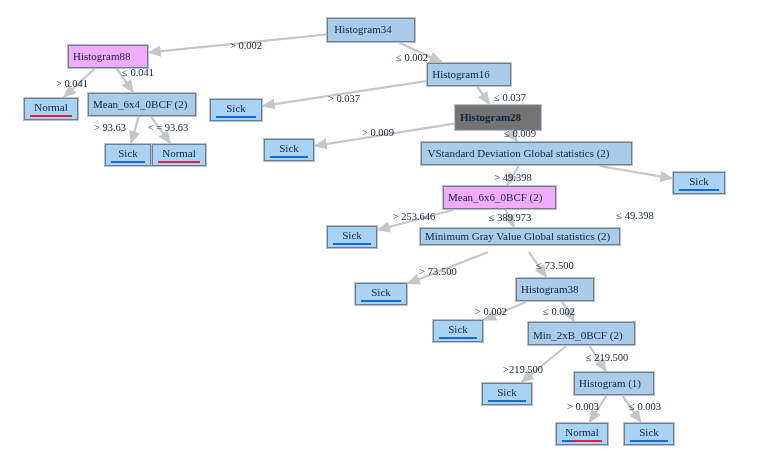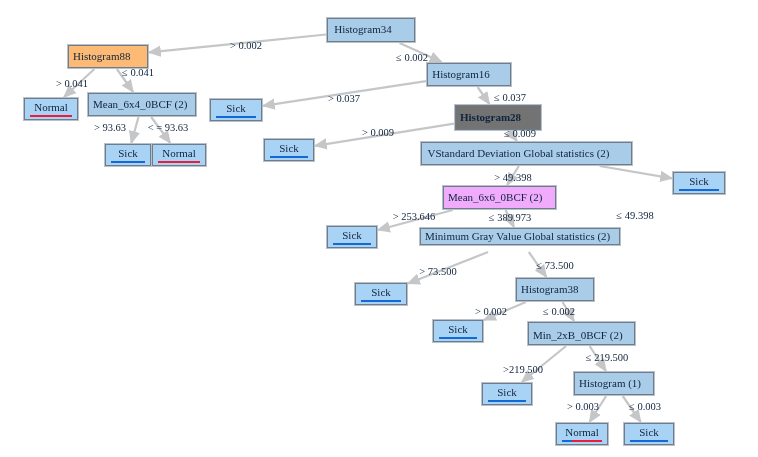--- a/index.html
+++ b/index.html
@@ -102,21 +102,21 @@
         <line x1="566.1" y1="346.0" x2="521.8" y2="382.0" stroke="#c4c6c8" stroke-width="2.2" marker-end="url(#arrowhead)"></line>
         <line x1="589.6" y1="346.0" x2="605.9" y2="371.0" stroke="#c4c6c8" stroke-width="2.2" marker-end="url(#arrowhead)"></line>
         <line x1="606.1" y1="396.0" x2="589.6" y2="422.0" stroke="#c4c6c8" stroke-width="2.2" marker-end="url(#arrowhead)"></line>
         <line x1="622.7" y1="396.0" x2="640.7" y2="422.0" stroke="#c4c6c8" stroke-width="2.2" marker-end="url(#arrowhead)"></line>
       </g>
   </svg>
   <div id="node-layer">
       <div class="node" style="left: 327px; top: 18px; width: 88px; height: 24px; background: rgb(169, 204, 232); border-color: rgb(110, 124, 140); outline-color: rgb(185, 192, 200); color: rgb(16, 36, 61);">
         <span class="node-label">Histogram34</span>
       </div>
-      <div class="node" style="left: 68px; top: 45px; width: 80px; height: 23px; background: #fdba74; border-color: rgb(110, 124, 140); outline-color: rgb(185, 192, 200); color: rgb(16, 36, 61);">
+      <div class="node" style="left: 68px; top: 45px; width: 80px; height: 23px; background: #f0abfc; border-color: rgb(110, 124, 140); outline-color: rgb(185, 192, 200); color: rgb(16, 36, 61);">
         <span class="node-label">Histogram88</span>
       </div>
       <div class="node" style="left: 427px; top: 63px; width: 84px; height: 23px; background: rgb(169, 204, 232); border-color: rgb(110, 124, 140); outline-color: rgb(185, 192, 200); color: rgb(16, 36, 61);">
         <span class="node-label">Histogram16</span>
       </div>
       <div class="node" style="left: 455px; top: 105px; width: 86px; height: 25px; background: #737373; border-color: rgb(110, 124, 140); outline-color: rgb(185, 192, 200); color: rgb(16, 36, 61); font-weight: bold;">
         <span class="node-label">Histogram28</span>
       </div>
       <div class="node" style="left: 421px; top: 142px; width: 211px; height: 23px; background: rgb(169, 204, 232); border-color: rgb(110, 124, 140); outline-color: rgb(185, 192, 200); color: rgb(16, 36, 61);">
         <span class="node-label">VStandard Deviation Global statistics (2)</span>

